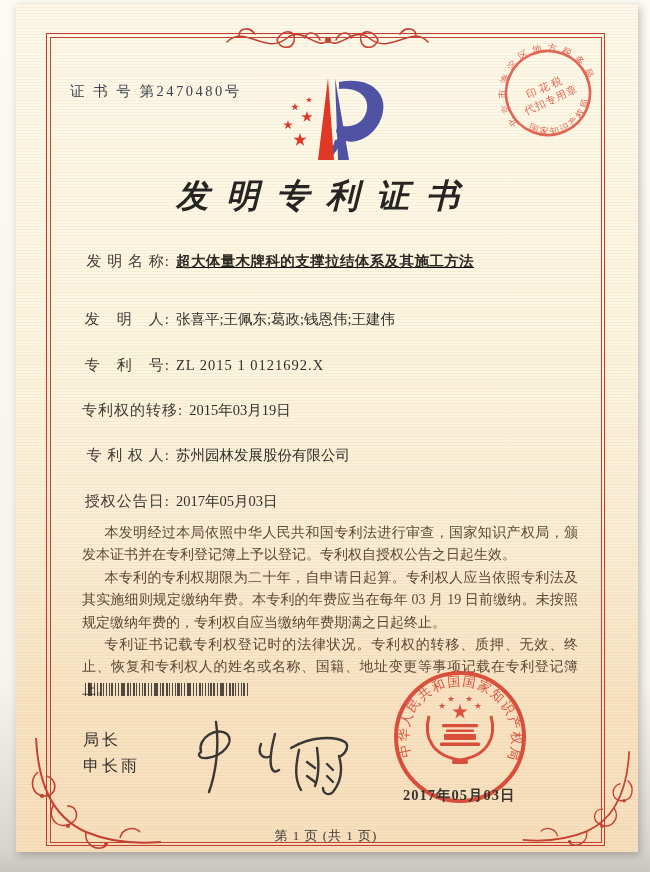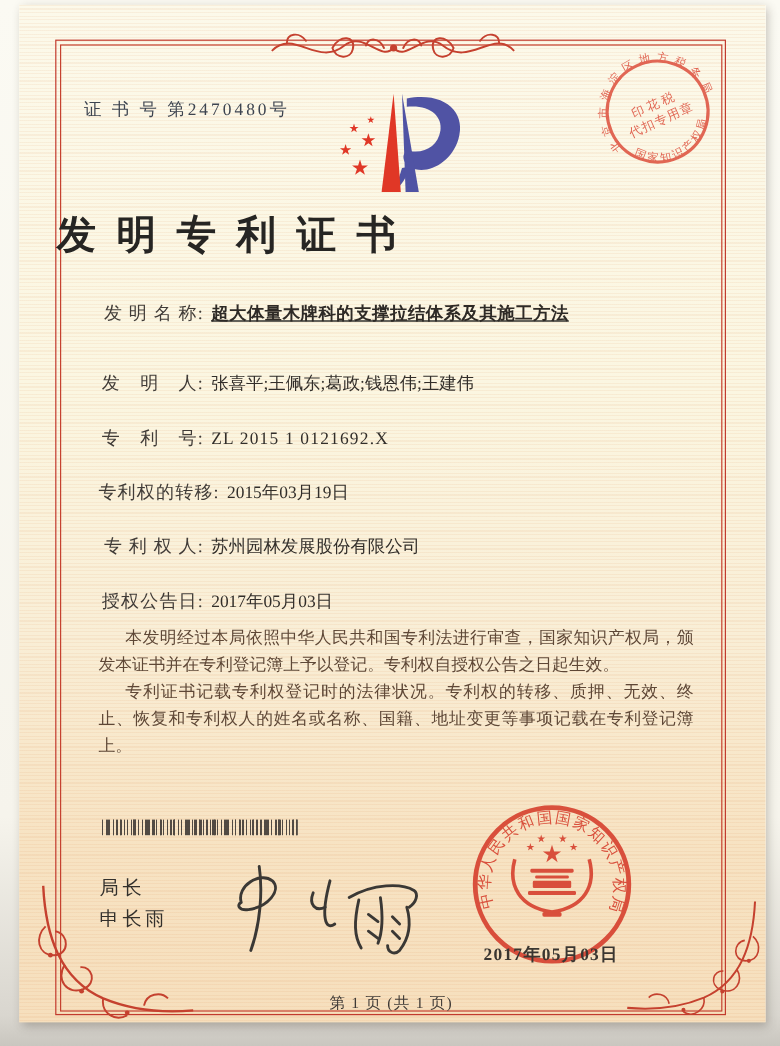--- a/index.html
+++ b/index.html
@@ -24,23 +24,23 @@
     border:1.5px solid #c23b2e;
   }
   .frame-inner{
     position:absolute;inset:2.5px;border:1.5px solid #c5412f;
   }
   .abs{position:absolute;text-align:right;}
   .cert-no{
     left:54px;top:78px;font-size:14.5px;letter-spacing:2.5px;color:#3d4450;
   }
   .title{
-    left:14px;right:33px;top:170px;text-align:left;
+    left:14px;right:33px;top:170px;text-align:center;
     font-size:33px;font-weight:600;color:#262523;
-    letter-spacing:17px;text-indent:17px;
+    letter-spacing:17px;text-indent:17px;font-style:italic;
   }
   .row{left:66px;white-space:nowrap;}
   .row .lbl{font-size:15px;color:#403b37;display:inline-block;min-width:88px;letter-spacing:1px;}
   .row .val{font-size:14.5px;color:#322e2a;margin-left:6px;}
   .row.name .val{font-weight:700;color:#2e2a26;letter-spacing:.4px;}
   .row.patno .val{letter-spacing:1px;}
   .body-text{
     left:66px;width:496px;top:518px;
     font-size:14px;line-height:22.4px;color:#5e4736;
     text-align:justify;
@@ -168,20 +168,21 @@
   </div>
   <div class="abs row" style="top:442px;">
     <span class="lbl">专 利 权 人:</span><span class="val">苏州园林发展股份有限公司</span>
   </div>
   <div class="abs row" style="top:488px;">
     <span class="lbl">授权公告日:</span><span class="val">2017年05月03日</span>
   </div>
 
   <div class="abs body-text">
     <p>本发明经过本局依照中华人民共和国专利法进行审查，国家知识产权局，颁发本证书并在专利登记簿上予以登记。专利权自授权公告之日起生效。</p>
+    <p>本专利的专利权期限为二十年，自申请日起算。专利权人应当依照专利法及其实施细则规定缴纳年费。本专利的年费应当在每年 03 月 19 日前缴纳。未按照规定缴纳年费的，专利权自应当缴纳年费期满之日起终止。</p>
     <p>专利证书记载专利权登记时的法律状况。专利权的转移、质押、无效、终止、恢复和专利权人的姓名或名称、国籍、地址变更等事项记载在专利登记簿上。</p>
   </div>
 
   <div class="abs barcode"></div>
 
   <div class="abs director-title">局长</div>
   <div class="abs director-name">申长雨</div>
 
   <svg class="svg-abs" style="left:167px;top:714px;" width="175" height="78" viewBox="0 0 175 78">
     <g fill="none" stroke="#262626" stroke-width="2.4" stroke-linecap="round" opacity="0.9">

